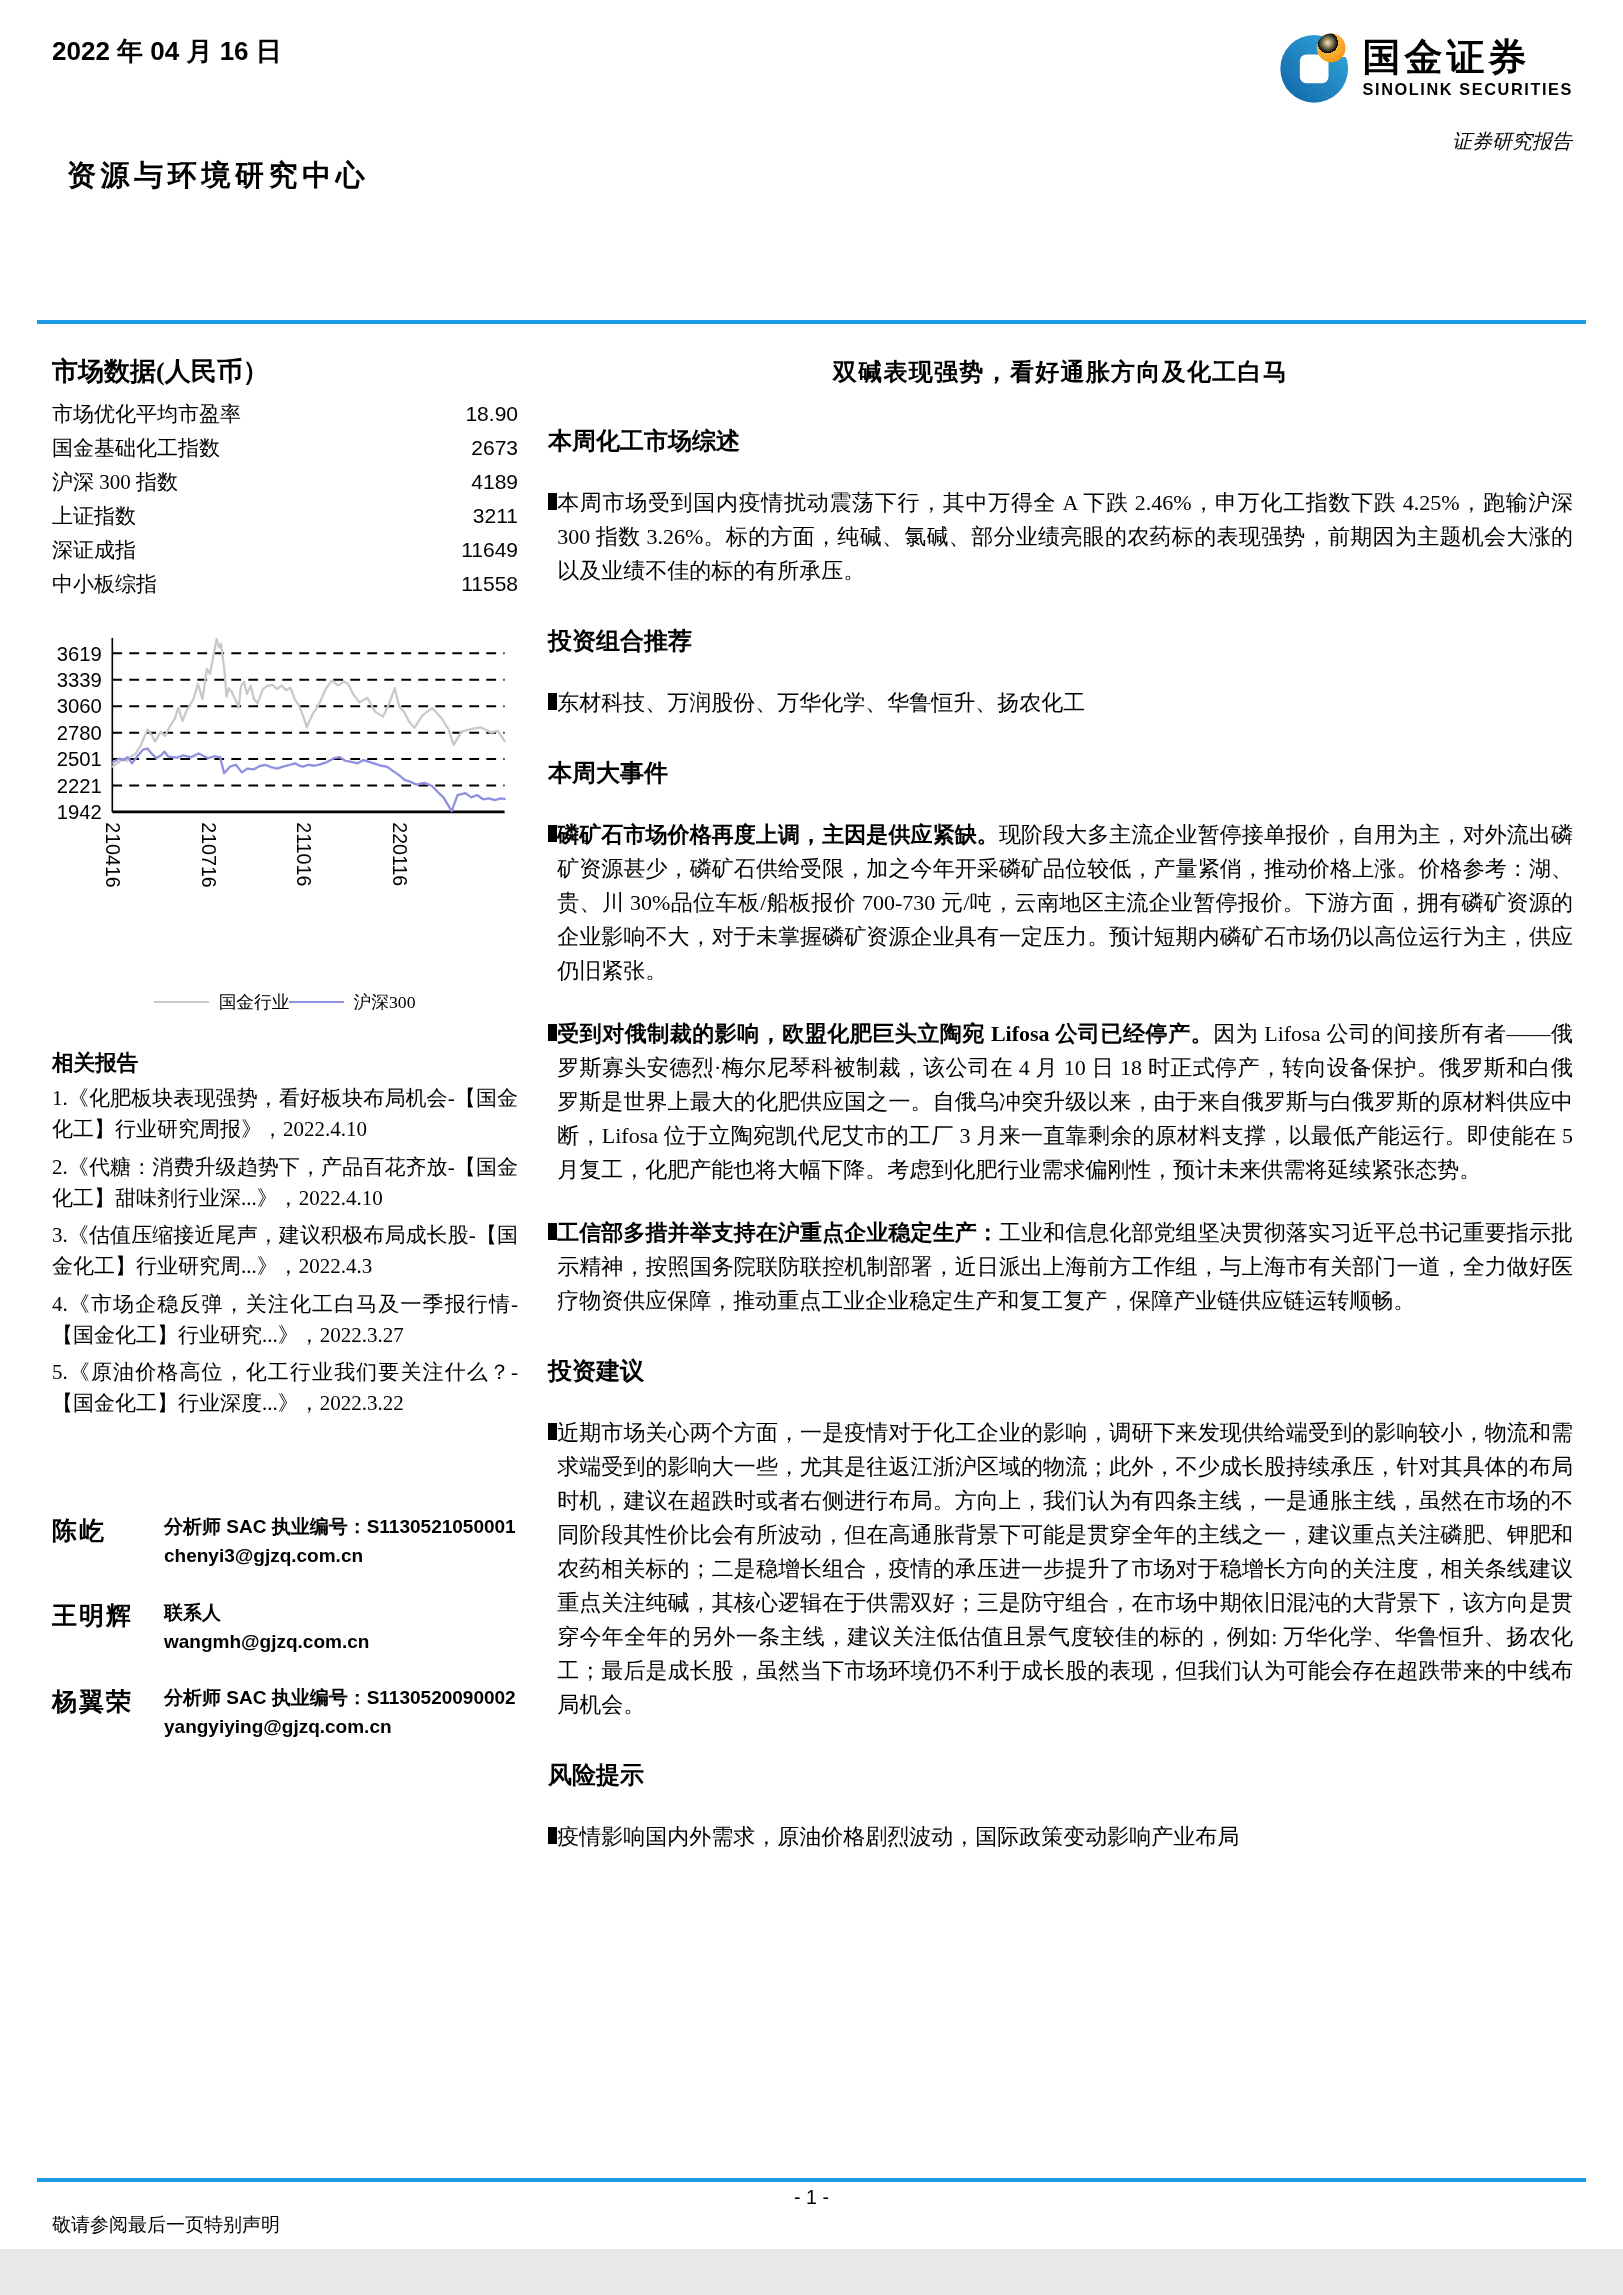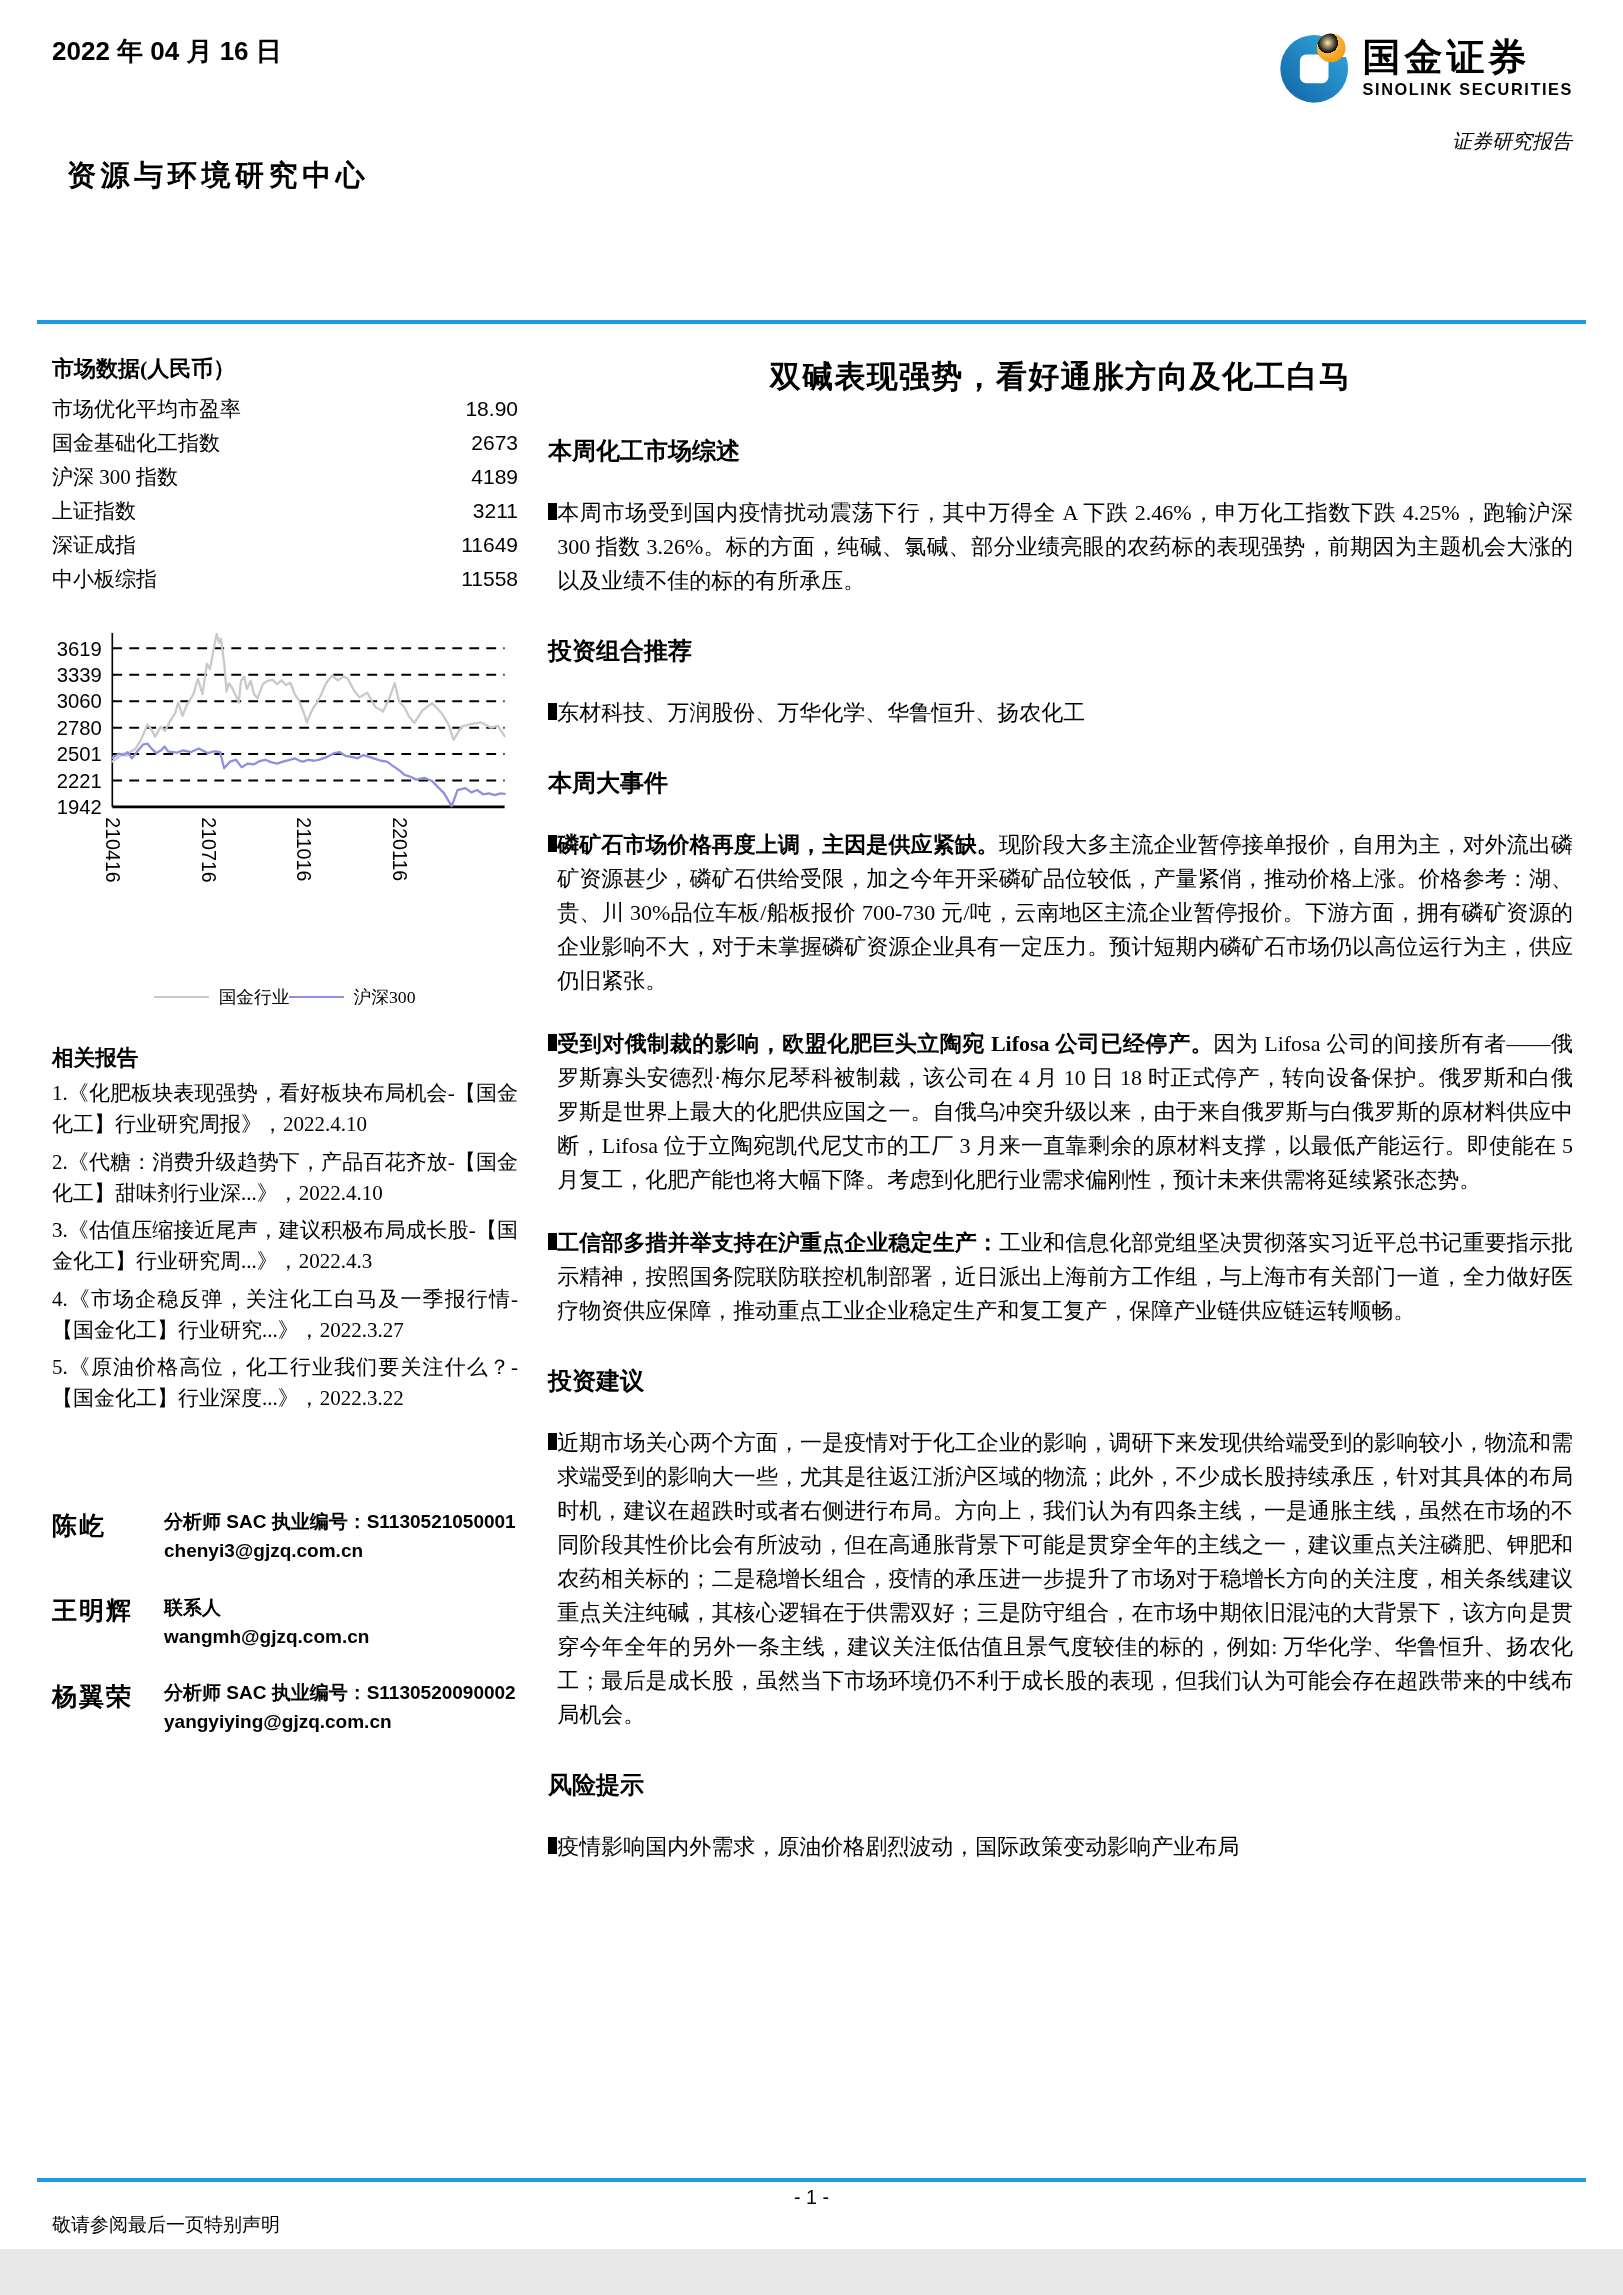--- a/index.html
+++ b/index.html
@@ -25,39 +25,39 @@
   .title-left { font-size:31px; font-weight:bold; }
   .title-left .gap { display:inline-block; width:26px; }
   .title-right { font-size:29px; font-weight:bold; }
   .blue-rule { position:absolute; left:37px; right:37px; height:3.9px; }
   .rule-top { top:320px; }
   
   .columns { position:absolute; top:345px; left:52px; right:50px; display:flex; gap:30px; }
   .col-left { width:466px; flex:none; }
   .col-right { flex:1; min-width:0; }
   
-  .md-title { font-size:22px; font-weight:bold; margin:9.2px 0 7.8px 0; }
+  .md-title { font-size:26px; font-weight:bold; margin:9.2px 0 7.8px 0; }
   .md-row { display:flex; justify-content:space-between; align-items:baseline; font-size:21px; line-height:33px; }
   .md-row .v { font-family:"Liberation Sans","DejaVu Sans",sans-serif; }
   
   .chart-wrap { margin-top:33px; }
   .legend { margin-top:99px; display:flex; justify-content:center; align-items:center; }
   .legend-item { display:flex; align-items:center; gap:9.2px; font-size:17.7px; }
   .legend-line { width:55px; height:2.6px; }
   
   .reports-title { margin-top:34px; font-size:21.6px; font-weight:bold; }
   .report-item { font-size:21px; line-height:31px; margin-top:6.5px; text-align:justify; }
   
   .analysts { margin-top:93px; }
   .analyst { display:flex; margin-bottom:27.5px; }
   .analyst-name { width:112px; flex:none; font-size:25px; font-weight:bold; padding-top:1.3px; letter-spacing:2px; }
   .analyst-meta { font-size:19px; font-weight:bold; line-height:29px;
                   font-family:"Liberation Sans","DejaVu Sans",sans-serif; }
   
-  .main-title { text-align:center; font-size:31px; font-weight:bold; margin:10.5px 0 0 0; letter-spacing:1.3px; }
+  .main-title { text-align:center; font-size:24px; font-weight:bold; margin:10.5px 0 0 0; letter-spacing:1.3px; }
   .section-h { font-size:24px; font-weight:bold; margin-top:37px; }
   .bullet { display:flex; margin-top:29px; }
   .bullet .sq { flex:none; width:9.2px; height:17.7px; background:#000; margin-top:7.2px; }
   .bullet .bt { flex:1; font-size:22px; line-height:34px; text-align:justify; }
   .bullet .bt b { font-weight:bold; }
   
   .rule-bottom { top:2178px; }
   .page-num { position:absolute; top:2186px; left:0; right:0; text-align:center; font-size:19.6px;
               font-family:"Liberation Sans","DejaVu Sans",sans-serif; }
   .disclaimer { position:absolute; top:2212px; left:52px; font-size:19px; }

